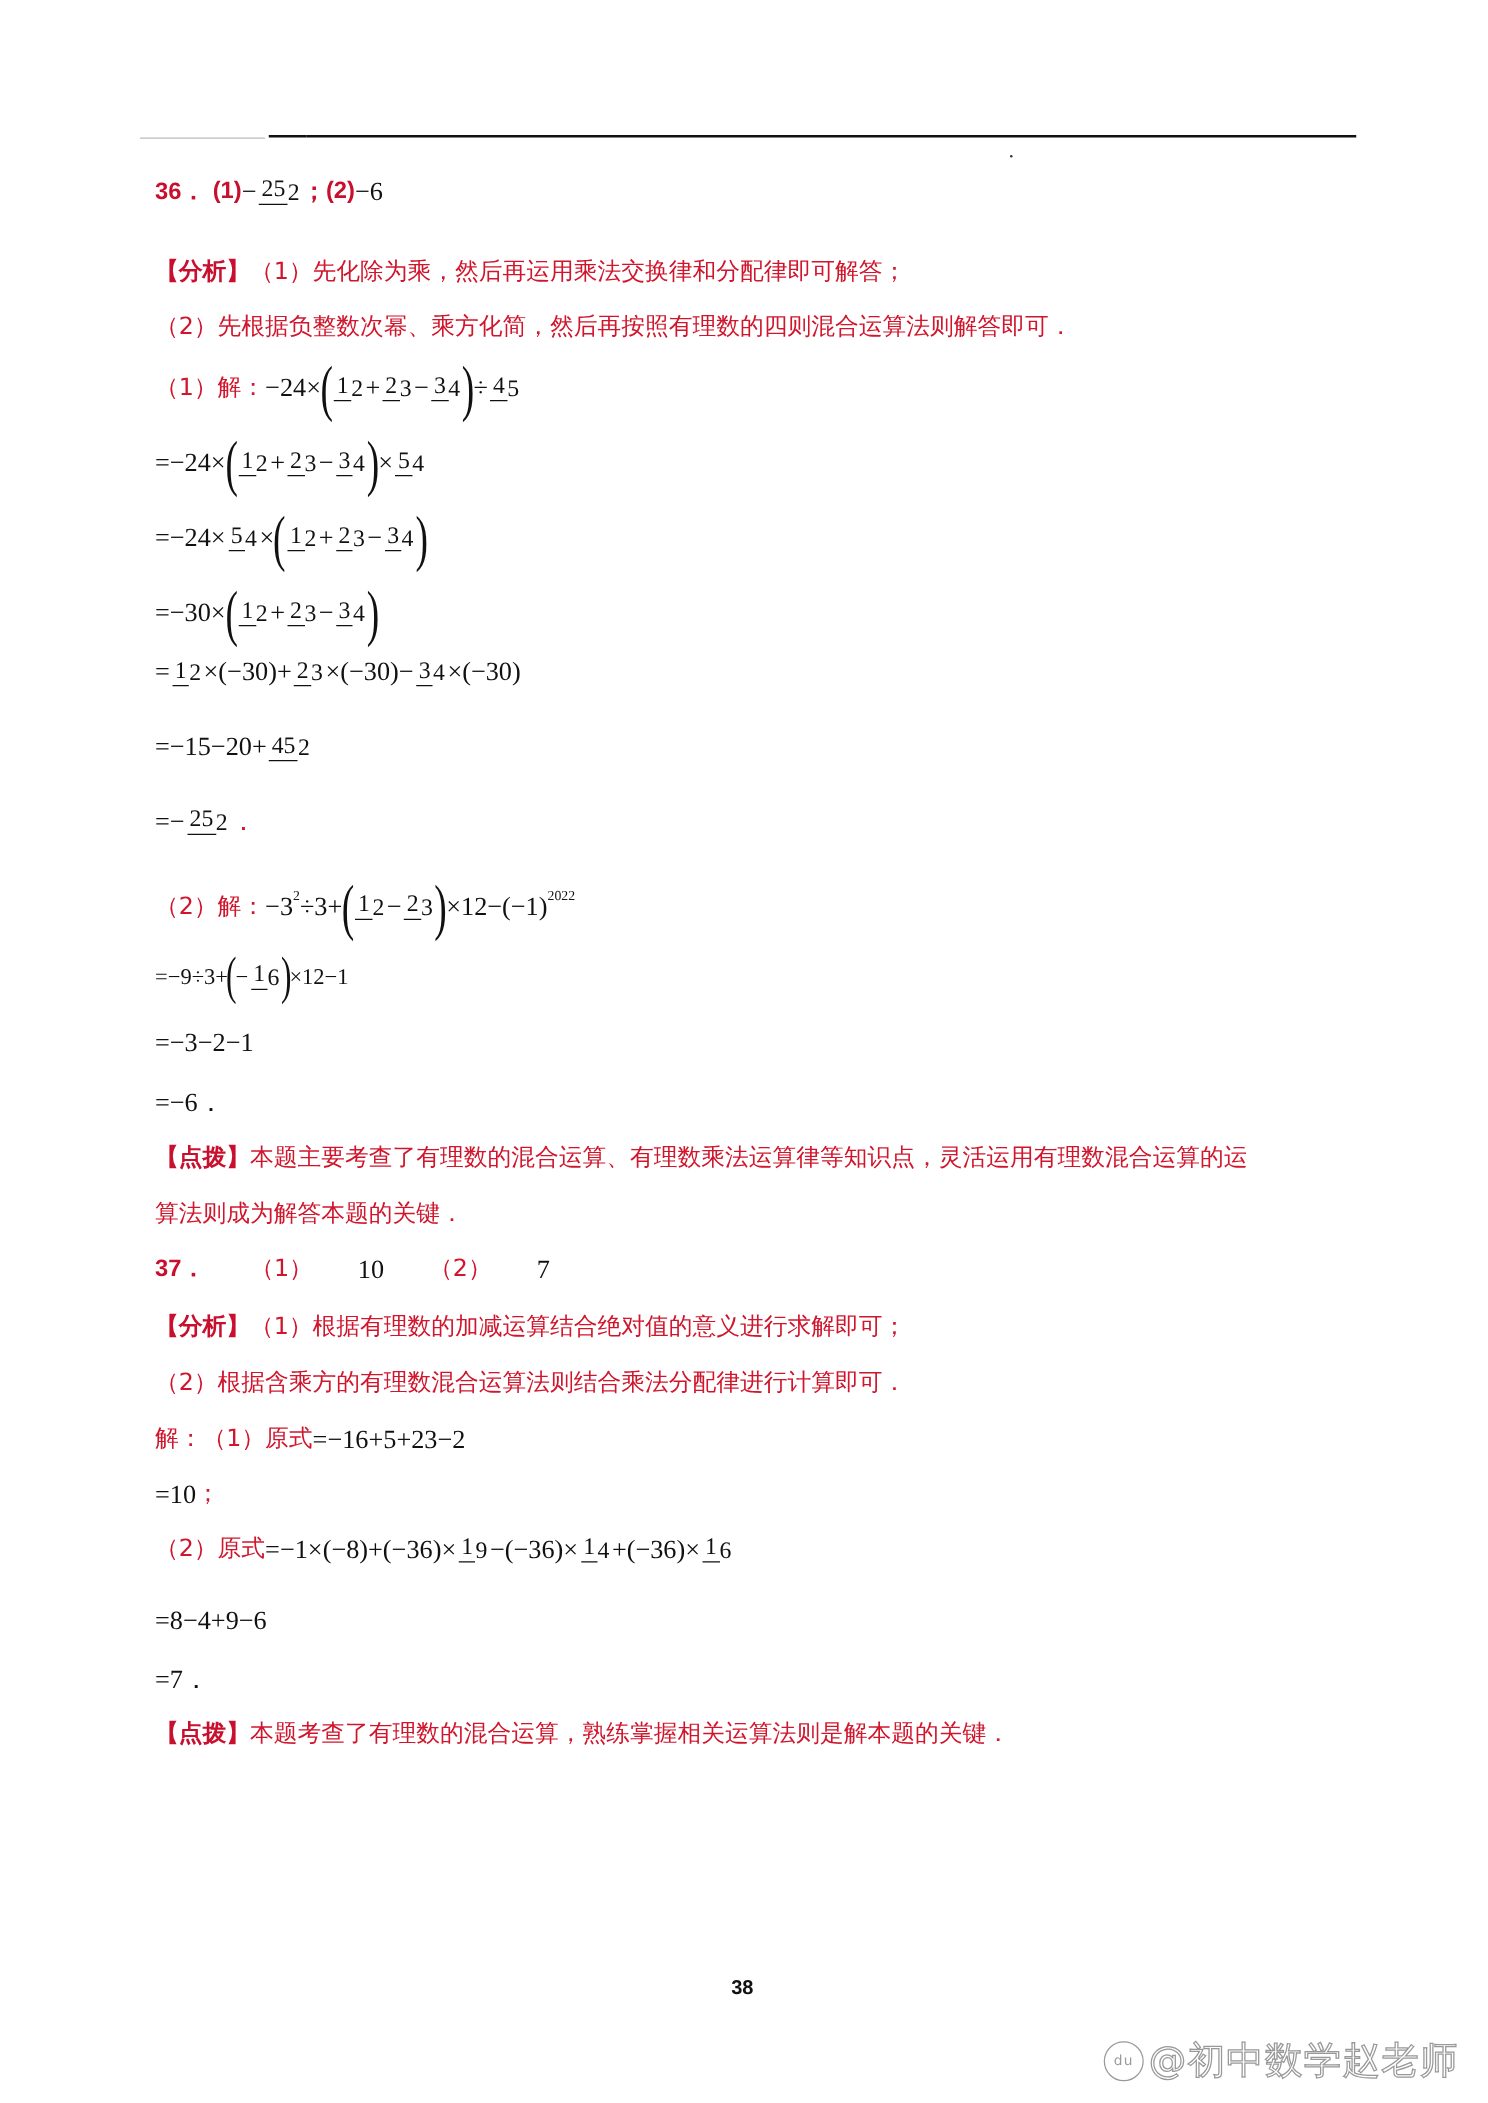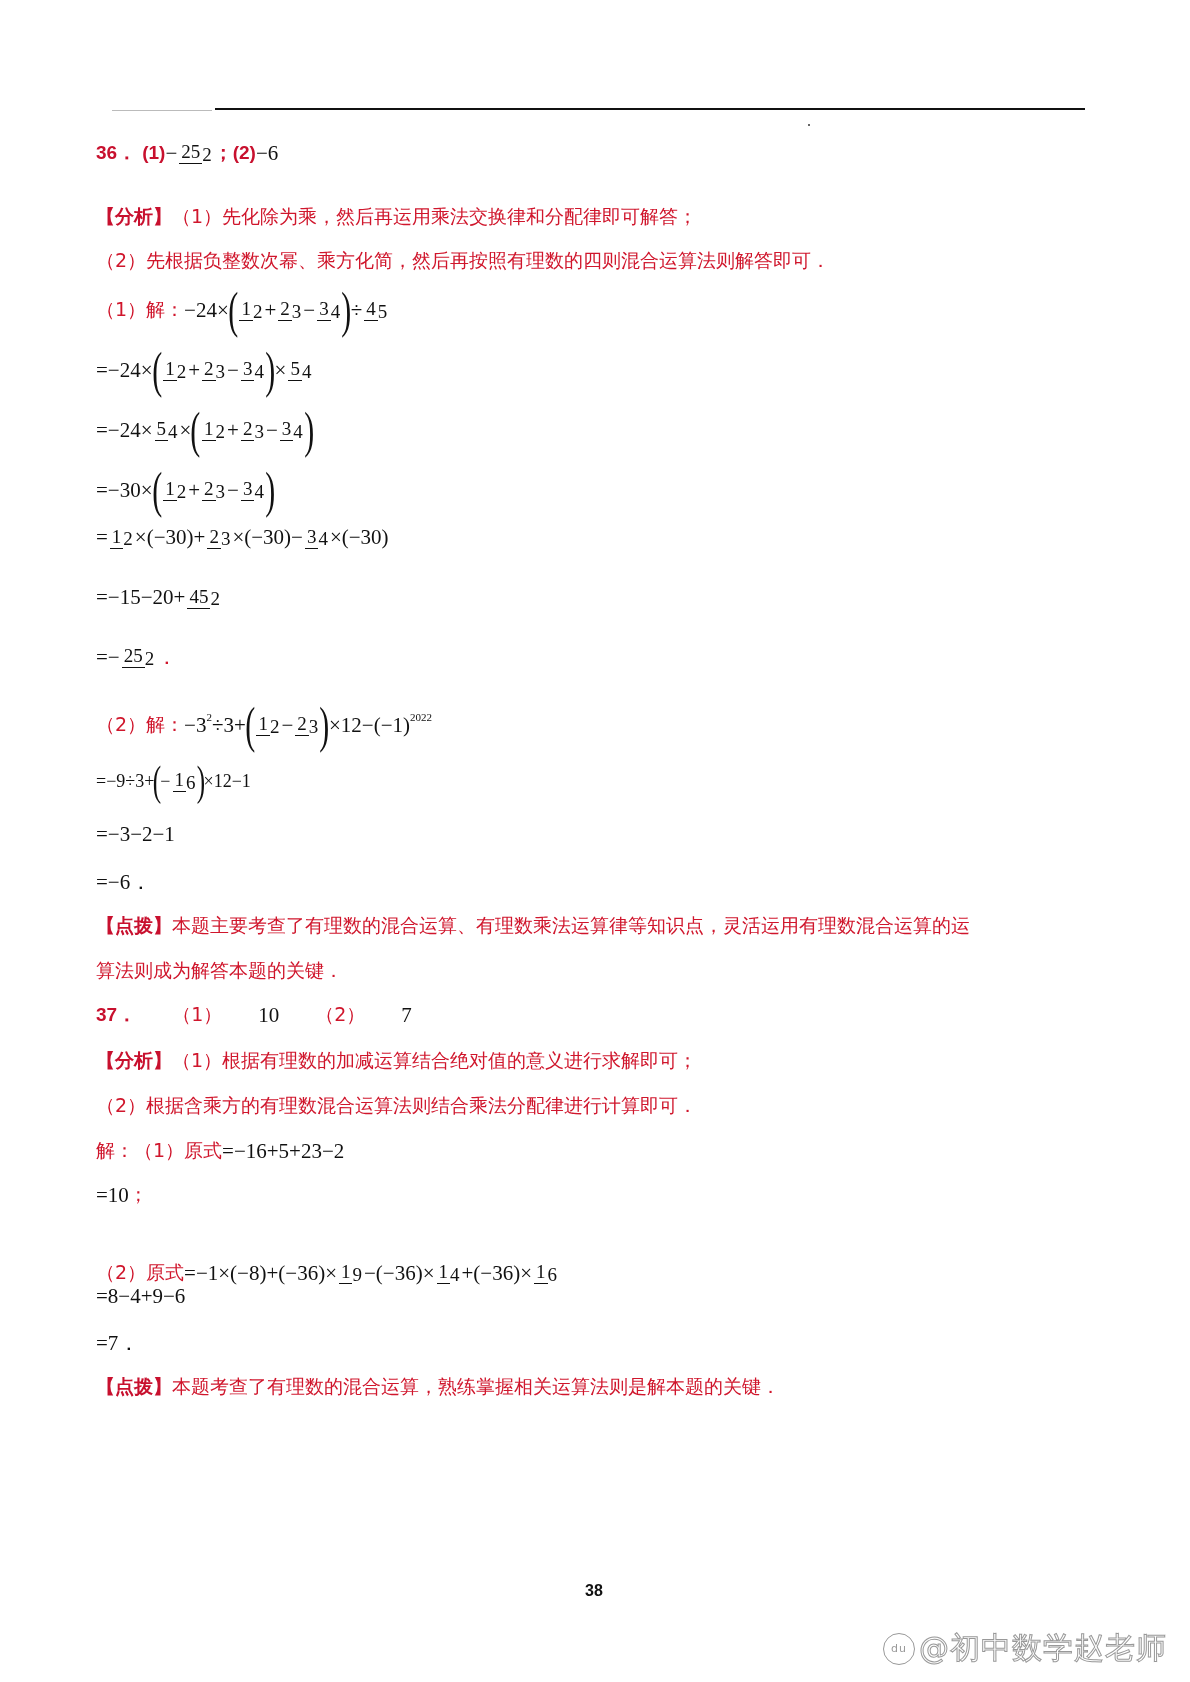--- a/index.html
+++ b/index.html
@@ -3,21 +3,21 @@
 <meta charset="utf-8">
 <style>
   html,body{margin:0;padding:0;background:#fff;}
   body{width:1190px;height:1682px;position:relative;overflow:hidden;
        font-family:"Liberation Serif","DejaVu Serif",serif;color:#111;}
   .hdr-line{position:absolute;top:108px;height:2px;background:#111;}
   .hdr-line.l1{left:112px;width:100px;background:#bbb;height:1px;top:110px;}
   .hdr-line.l2{left:215px;width:30px;}
   .hdr-line.l3{left:245px;width:840px;}
   .dot{position:absolute;left:808px;top:124px;width:2px;height:2px;background:#333;border-radius:50%;}
-  .row{position:absolute;left:96px;display:flex;align-items:center;white-space:nowrap;font-size:20px;}
+  .row{position:absolute;left:124px;display:flex;align-items:center;white-space:nowrap;font-size:20px;}
   .red{color:#d0162c;font-family:"DejaVu Sans","Liberation Sans",sans-serif;font-size:19px;}
   .redb{color:#c8102e;font-family:"Liberation Sans","DejaVu Sans",sans-serif;font-weight:bold;font-size:19px;}
   .math{font-family:"Liberation Serif",serif;font-size:21px;color:#111;display:inline-flex;align-items:center;}
   .frac{display:inline-flex;align-items:center;margin:0 2px;line-height:1;font-size:19px;}
   .frac .num{padding:0 2px 2px;border-bottom:1.3px solid #111;}
   .frac .den{padding-top:2px;}
   .paren{font-size:50px;font-weight:200;line-height:1;transform:scaleX(0.6);display:inline-block;margin:0 -4px;}
   .sup{font-size:11px;vertical-align:super;position:relative;top:-8px;}
   .page-num{position:absolute;left:585px;top:1582px;font-family:"Liberation Sans",sans-serif;font-weight:bold;font-size:16px;}
   .watermark{position:absolute;left:883px;top:1628px;font-family:"DejaVu Sans",sans-serif;font-size:30px;color:#fff;
@@ -224,21 +224,21 @@
   <span class="red">（2）根据含乘方的有理数混合运算法则结合乘法分配律进行计算即可．</span>
 </div>
 <div class="row" style="top:1138px;">
   <span class="red">解：（1）原式</span>
   <span class="math">=−16+5+23−2</span>
 </div>
 <div class="row" style="top:1182px;">
   <span class="math">=10</span>
   <span class="red">；</span>
 </div>
-<div class="row" style="top:1226px;margin-top:34px;">
+<div class="row" style="top:1226px;">
   <span class="red">（2）原式</span>
   <span class="math">
     =−1×(−8)+(−36)×<span class="frac">
         <span class="num">1</span>
         <span class="den">9</span>
       </span>−(−36)×<span class="frac">
         <span class="num">1</span>
         <span class="den">4</span>
       </span>+(−36)×<span class="frac">
         <span class="num">1</span>

